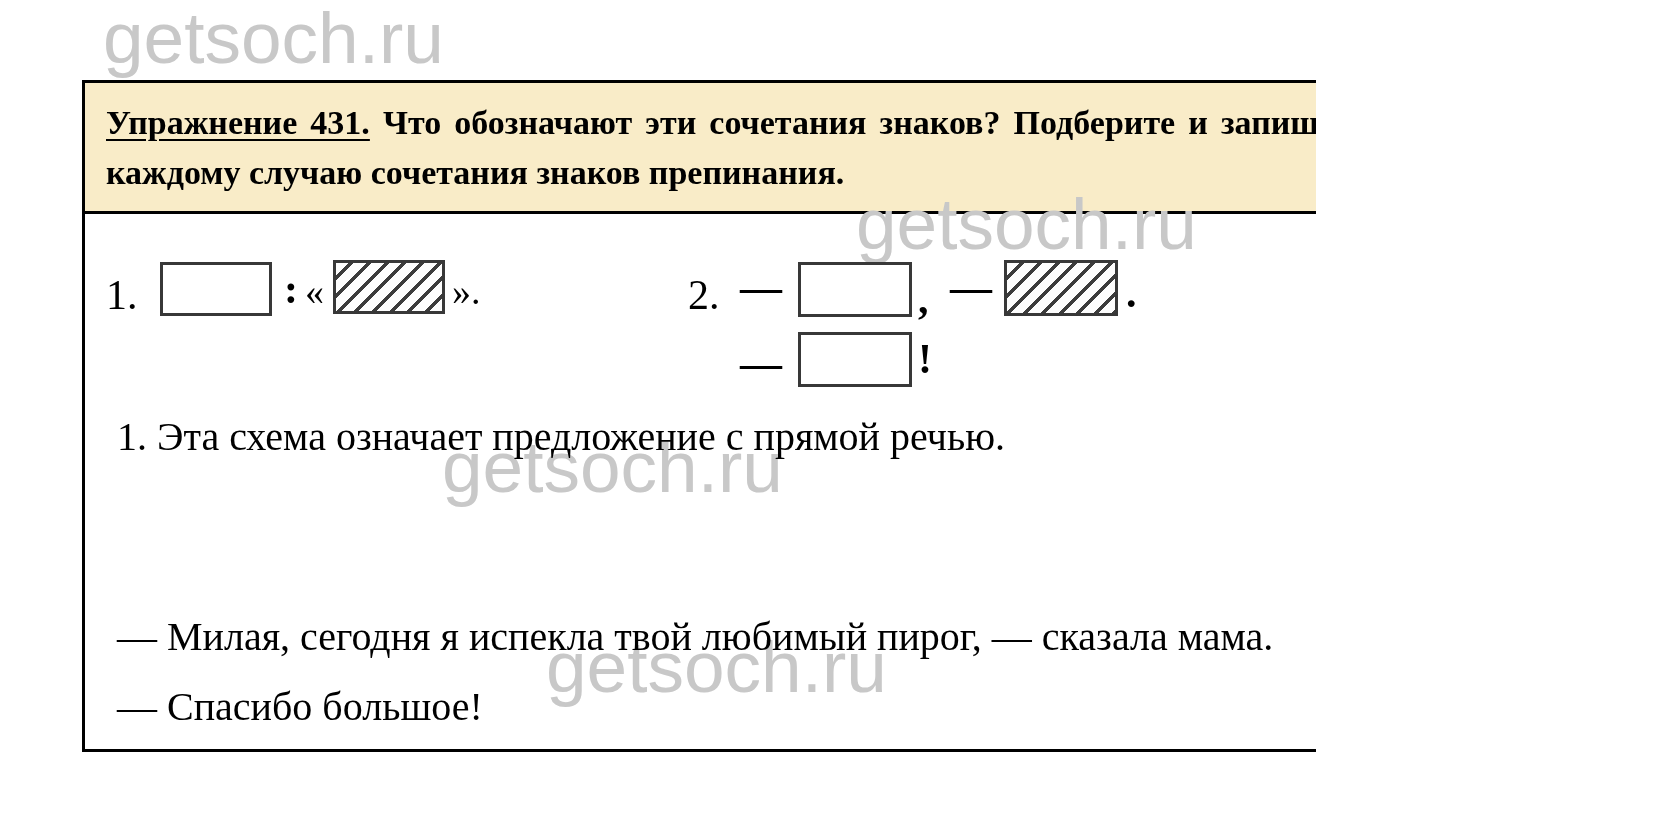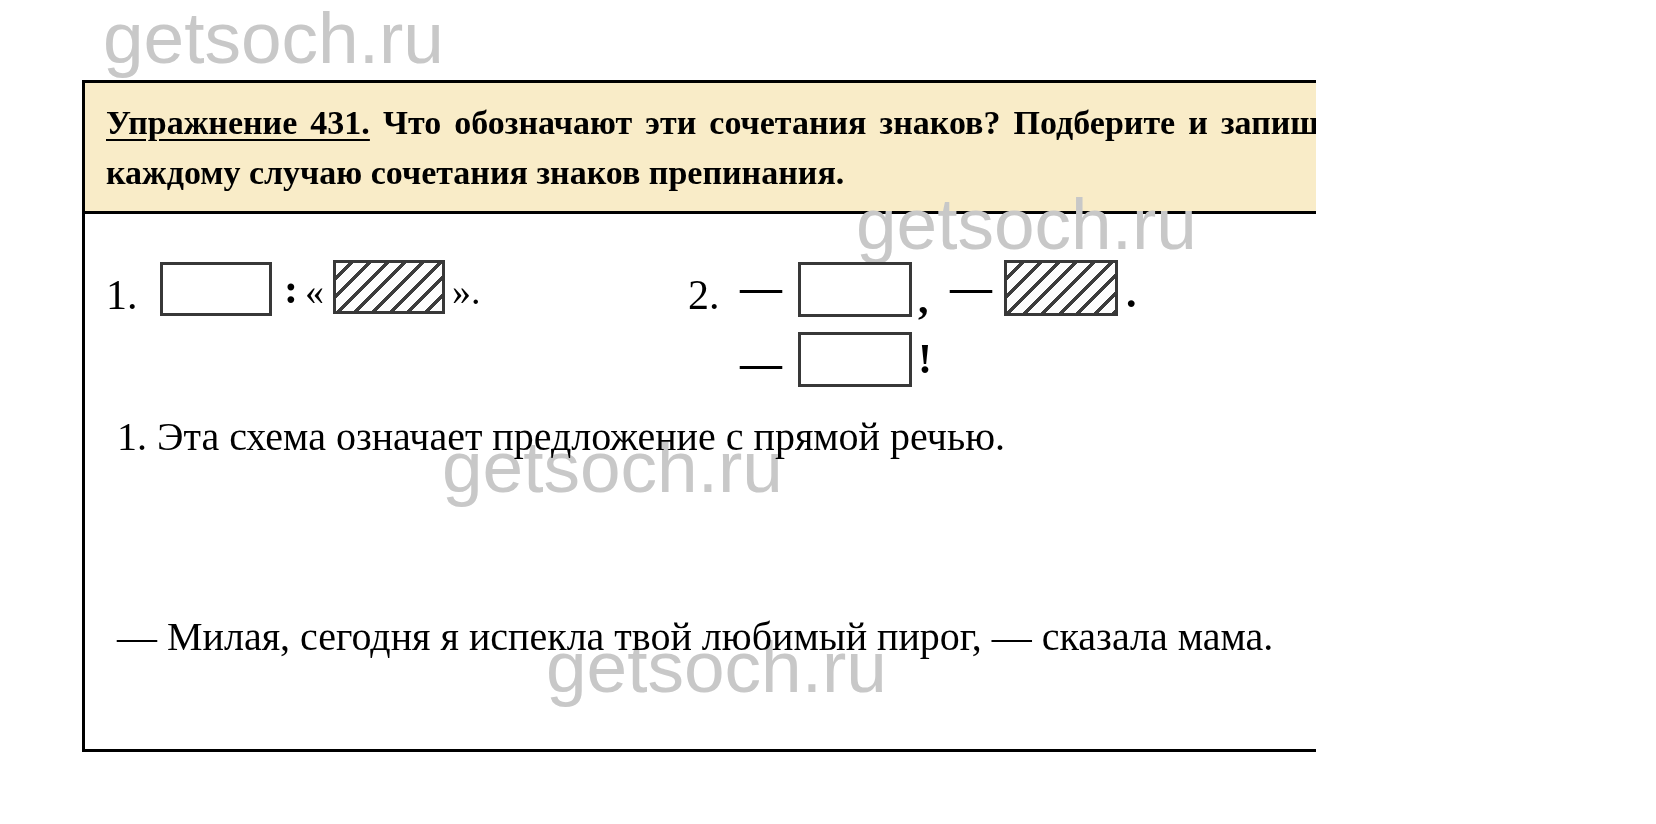--- a/index.html
+++ b/index.html
@@ -107,14 +107,15 @@
   <div class="sch sch-sym" style="left:918px;top:278px;">,</div>
   <div class="sch sch-sym" style="left:950px;top:266px;">—</div>
   <div class="box hatched" style="left:1004px;top:260px;width:108px;height:50px;"></div>
   <div class="sch sch-sym" style="left:1126px;top:272px;">.</div>
   <div class="sch sch-sym" style="left:740px;top:342px;">—</div>
   <div class="box" style="left:798px;top:332px;width:108px;height:49px;"></div>
   <div class="sch sch-sym" style="left:918px;top:338px;">!</div>
 
   <p class="answer" style="top:401px;">1. Эта схема означает предложение с прямой речью.</p>
   <p class="answer" style="top:601px;">— Милая, сегодня я испекла твой любимый пирог, — сказала мама.</p>
+  <p class="answer" style="top:671px;">— Спасибо большое!</p>
 
 </div>
 
 </body></html>

